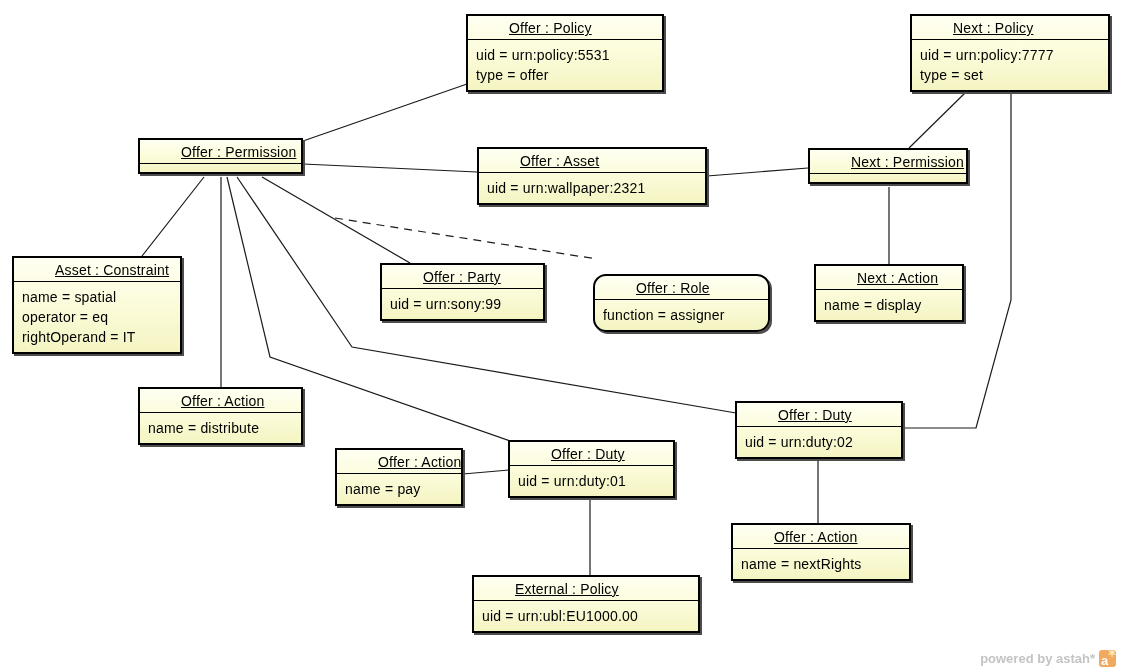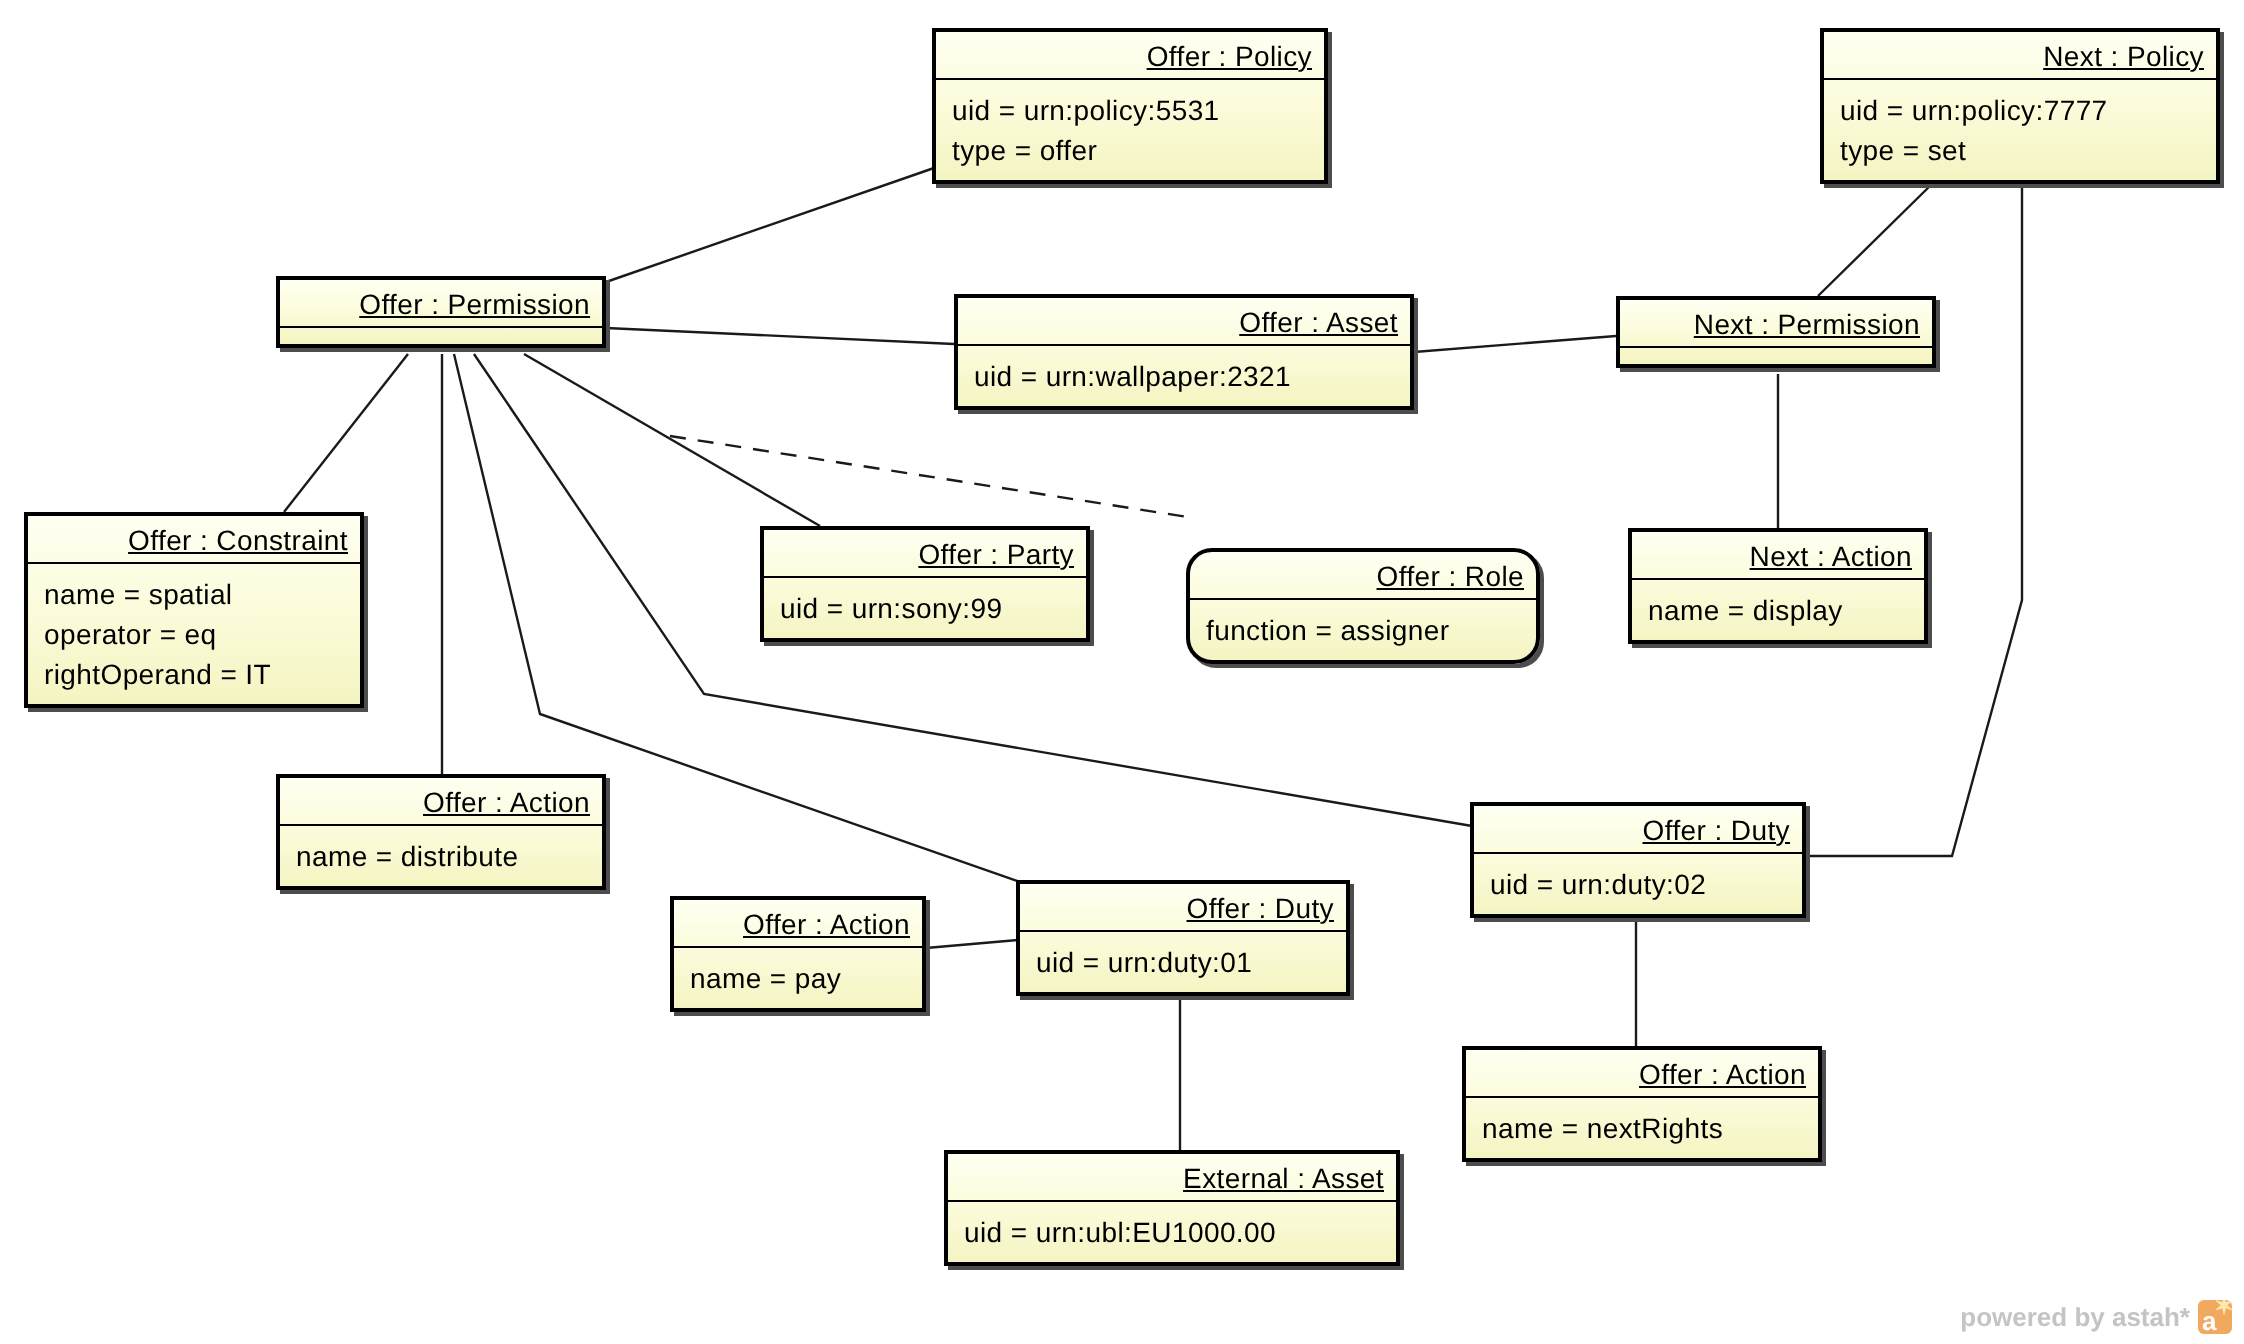--- a/index.html
+++ b/index.html
@@ -5,21 +5,21 @@
   html,body{margin:0;padding:0;background:#ffffff;}
   #canvas{position:relative;width:1122px;height:672px;background:#ffffff;overflow:hidden;
           font-family:"Liberation Sans",sans-serif;}
   #edges{position:absolute;left:0;top:0;}
   .edge{fill:none;stroke:#1a1a1a;stroke-width:1.2;}
   .edge.dashed{stroke-dasharray:8 6;}
   .node{position:absolute;border:2px solid #000;
         background:linear-gradient(180deg,#fffff2 0%,#fcfcdd 45%,#f4f4c2 100%);
         box-shadow:2px 2px 0 #4d4d4d;
         font-size:14px;letter-spacing:.2px;color:#000;}
-  .ntitle{text-align:right;text-decoration:underline;padding:4px 6px 3px;white-space:nowrap;}
+  .ntitle{text-align:left;text-decoration:underline;padding:4px 6px 3px;white-space:nowrap;margin-left:35px;}
   .nbody{border-top:1.5px solid #000;padding:5px 8px 5px;line-height:20px;white-space:nowrap;}
   .nbody.empty{height:8px;padding:0;}
   .credit{position:absolute;right:6px;bottom:5px;display:flex;align-items:center;gap:4px;
           font-size:13px;font-weight:bold;color:#c4c4c4;margin-left:20px;}
   .logo{position:relative;display:inline-block;width:17px;height:17px;border-radius:3px;
         background:#f0a95e;overflow:hidden;}
   .logo-a{position:absolute;left:2px;bottom:-2px;color:#fff;font-size:13px;font-weight:bold;line-height:17px;}
   .logo-star{position:absolute;right:-1px;top:-4px;color:#fde9b0;font-size:12px;}
 </style>
 </head>
@@ -72,21 +72,21 @@
       <div>uid = urn:wallpaper:2321</div>
     </div>
   </div>
 
   <div class="node" style="left:808px;top:148px;width:156px;">
     <div class="ntitle">Next : Permission</div>
     <div class="nbody empty"></div>
   </div>
 
   <div class="node" style="left:12px;top:256px;width:166px;">
-    <div class="ntitle">Offer : Constraint</div>
+    <div class="ntitle">Asset : Constraint</div>
     <div class="nbody">
       <div>name = spatial</div>
       <div>operator = eq</div>
       <div>rightOperand = IT</div>
     </div>
   </div>
 
   <div class="node" style="left:380px;top:263px;width:161px;">
     <div class="ntitle">Offer : Party</div>
     <div class="nbody">
@@ -137,21 +137,21 @@
   </div>
 
   <div class="node" style="left:731px;top:523px;width:176px;">
     <div class="ntitle">Offer : Action</div>
     <div class="nbody">
       <div>name = nextRights</div>
     </div>
   </div>
 
   <div class="node" style="left:472px;top:575px;width:224px;">
-    <div class="ntitle">External : Asset</div>
+    <div class="ntitle">External : Policy</div>
     <div class="nbody">
       <div>uid = urn:ubl:EU1000.00</div>
     </div>
   </div>
 
   <div class="credit">
     <span>powered by astah*</span>
     <span class="logo">
       <span class="logo-a">a</span>
       <span class="logo-star">✶</span>

